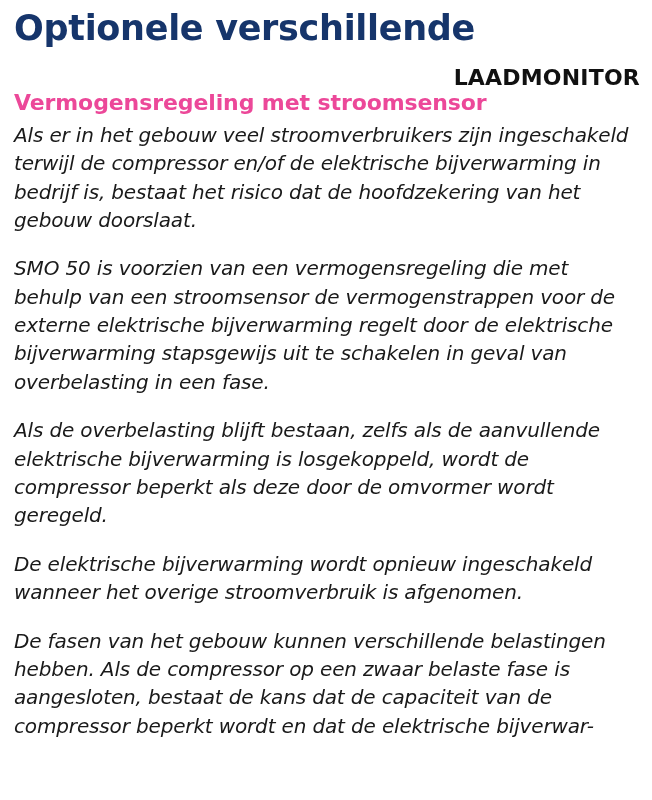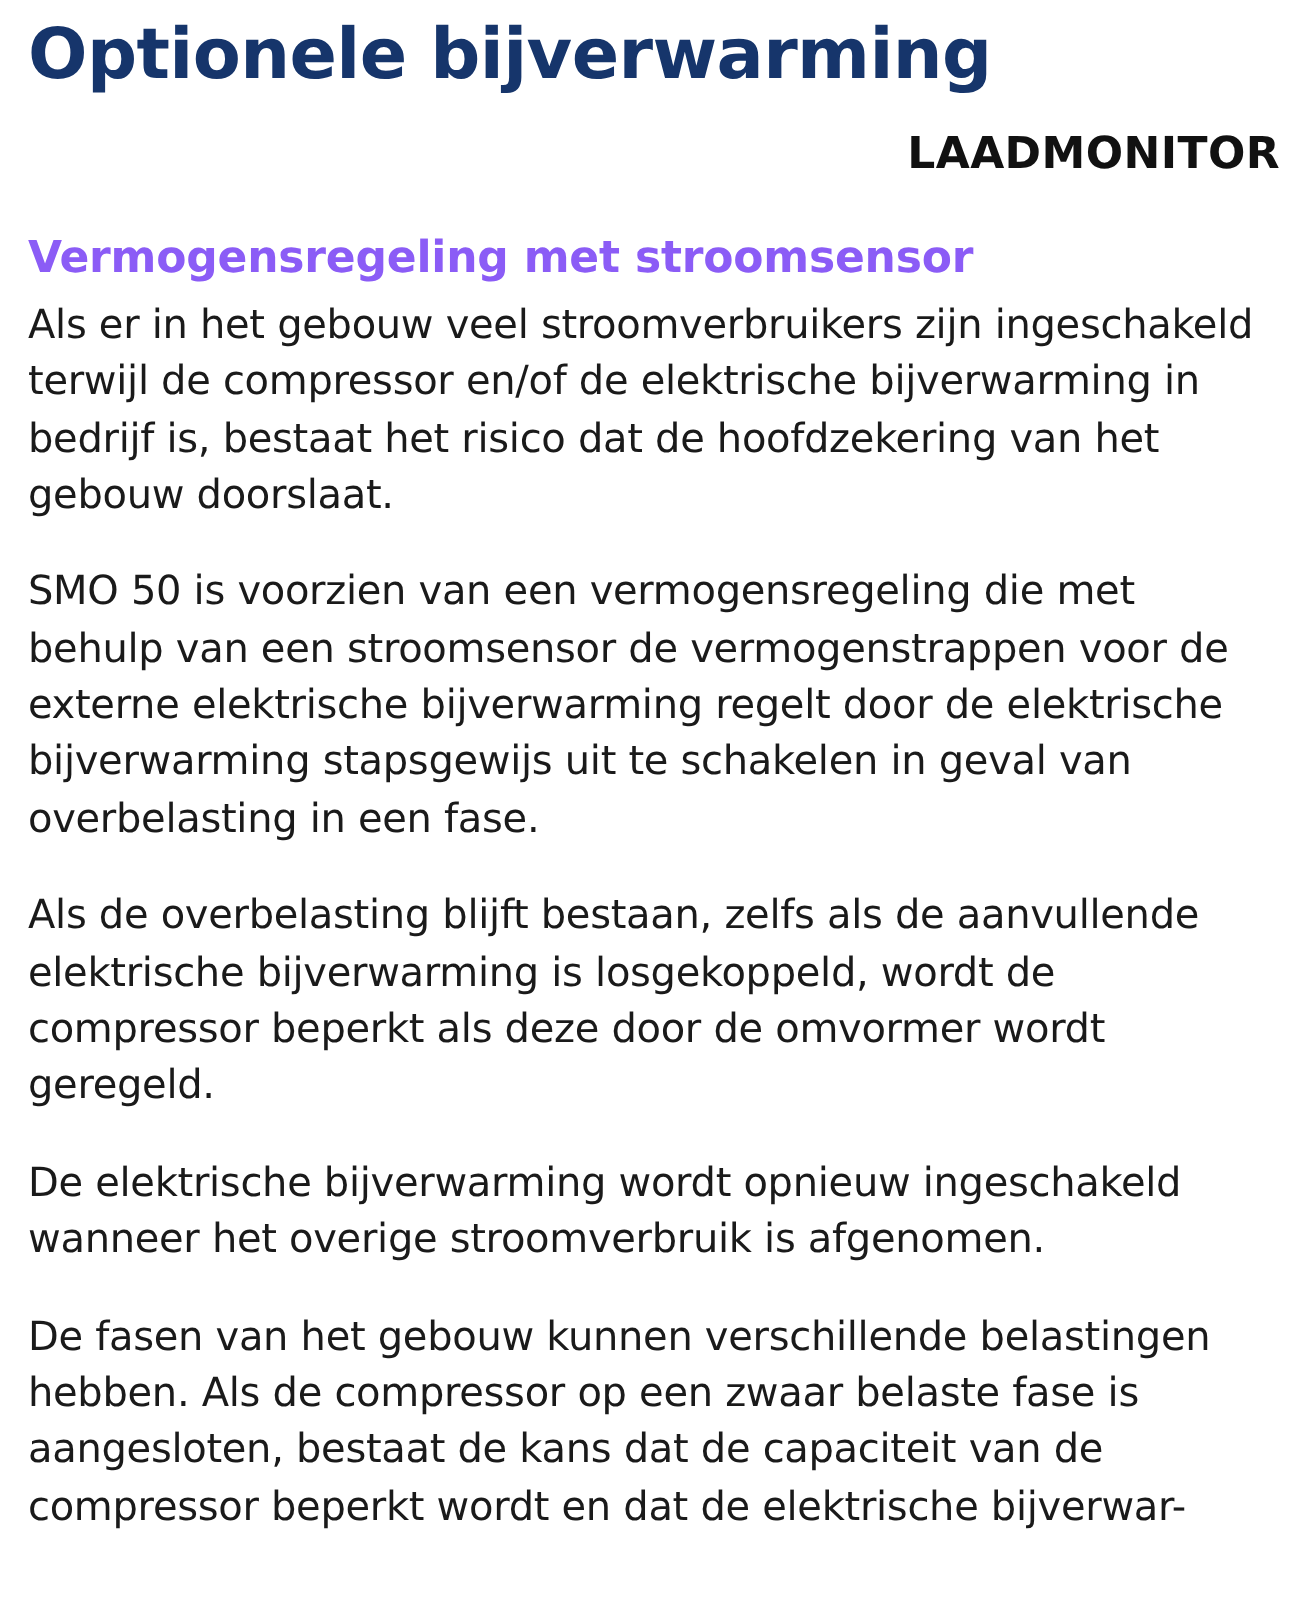--- a/index.html
+++ b/index.html
@@ -34,41 +34,42 @@
     font-size: 22px;
     font-weight: bold;
     letter-spacing: 0.2px;
     color: #111111;
     margin: 18px 0 0 0;
     text-align: right;
   }
   .sub-heading {
     font-size: 22px;
     font-weight: bold;
-    color: #8b5cf6;
-    margin: 27px 0 0 0;
+    color: #ec4899;
+    margin: 0 0 0 0;
     letter-spacing: -0.1px;
   }
   .para {
     font-size: 20px;
     line-height: 1.42;
     color: #1a1a1a;
     margin: 6px 0 0 0;
     letter-spacing: -0.15px;
+    font-style: italic;
   }
   .para + .para {
     margin-top: 20px;
   }
 </style>
 </head>
 <body>
 
 <div class="page">
 
-  <h1 class="doc-title">Optionele bijverwarming</h1>
+  <h1 class="doc-title">Optionele verschillende</h1>
 
   <h2 class="section-heading">LAADMONITOR</h2>
 
   <h3 class="sub-heading">Vermogensregeling met stroomsensor</h3>
 
   <p class="para">Als er in het gebouw veel stroomverbruikers zijn ingeschakeld terwijl de compressor en/of de elektrische bijverwarming in bedrijf is, bestaat het risico dat de hoofdzekering van het gebouw doorslaat.</p>
 
   <p class="para">SMO 50 is voorzien van een vermogensregeling die met behulp van een stroomsensor de vermogenstrappen voor de externe elektrische bijverwarming regelt door de elektrische bijverwarming stapsgewijs uit te schakelen in geval van overbelasting in een fase.</p>
 
   <p class="para">Als de overbelasting blijft bestaan, zelfs als de aanvullende elektrische bijverwarming is losgekoppeld, wordt de compressor beperkt als deze door de omvormer wordt geregeld.</p>

